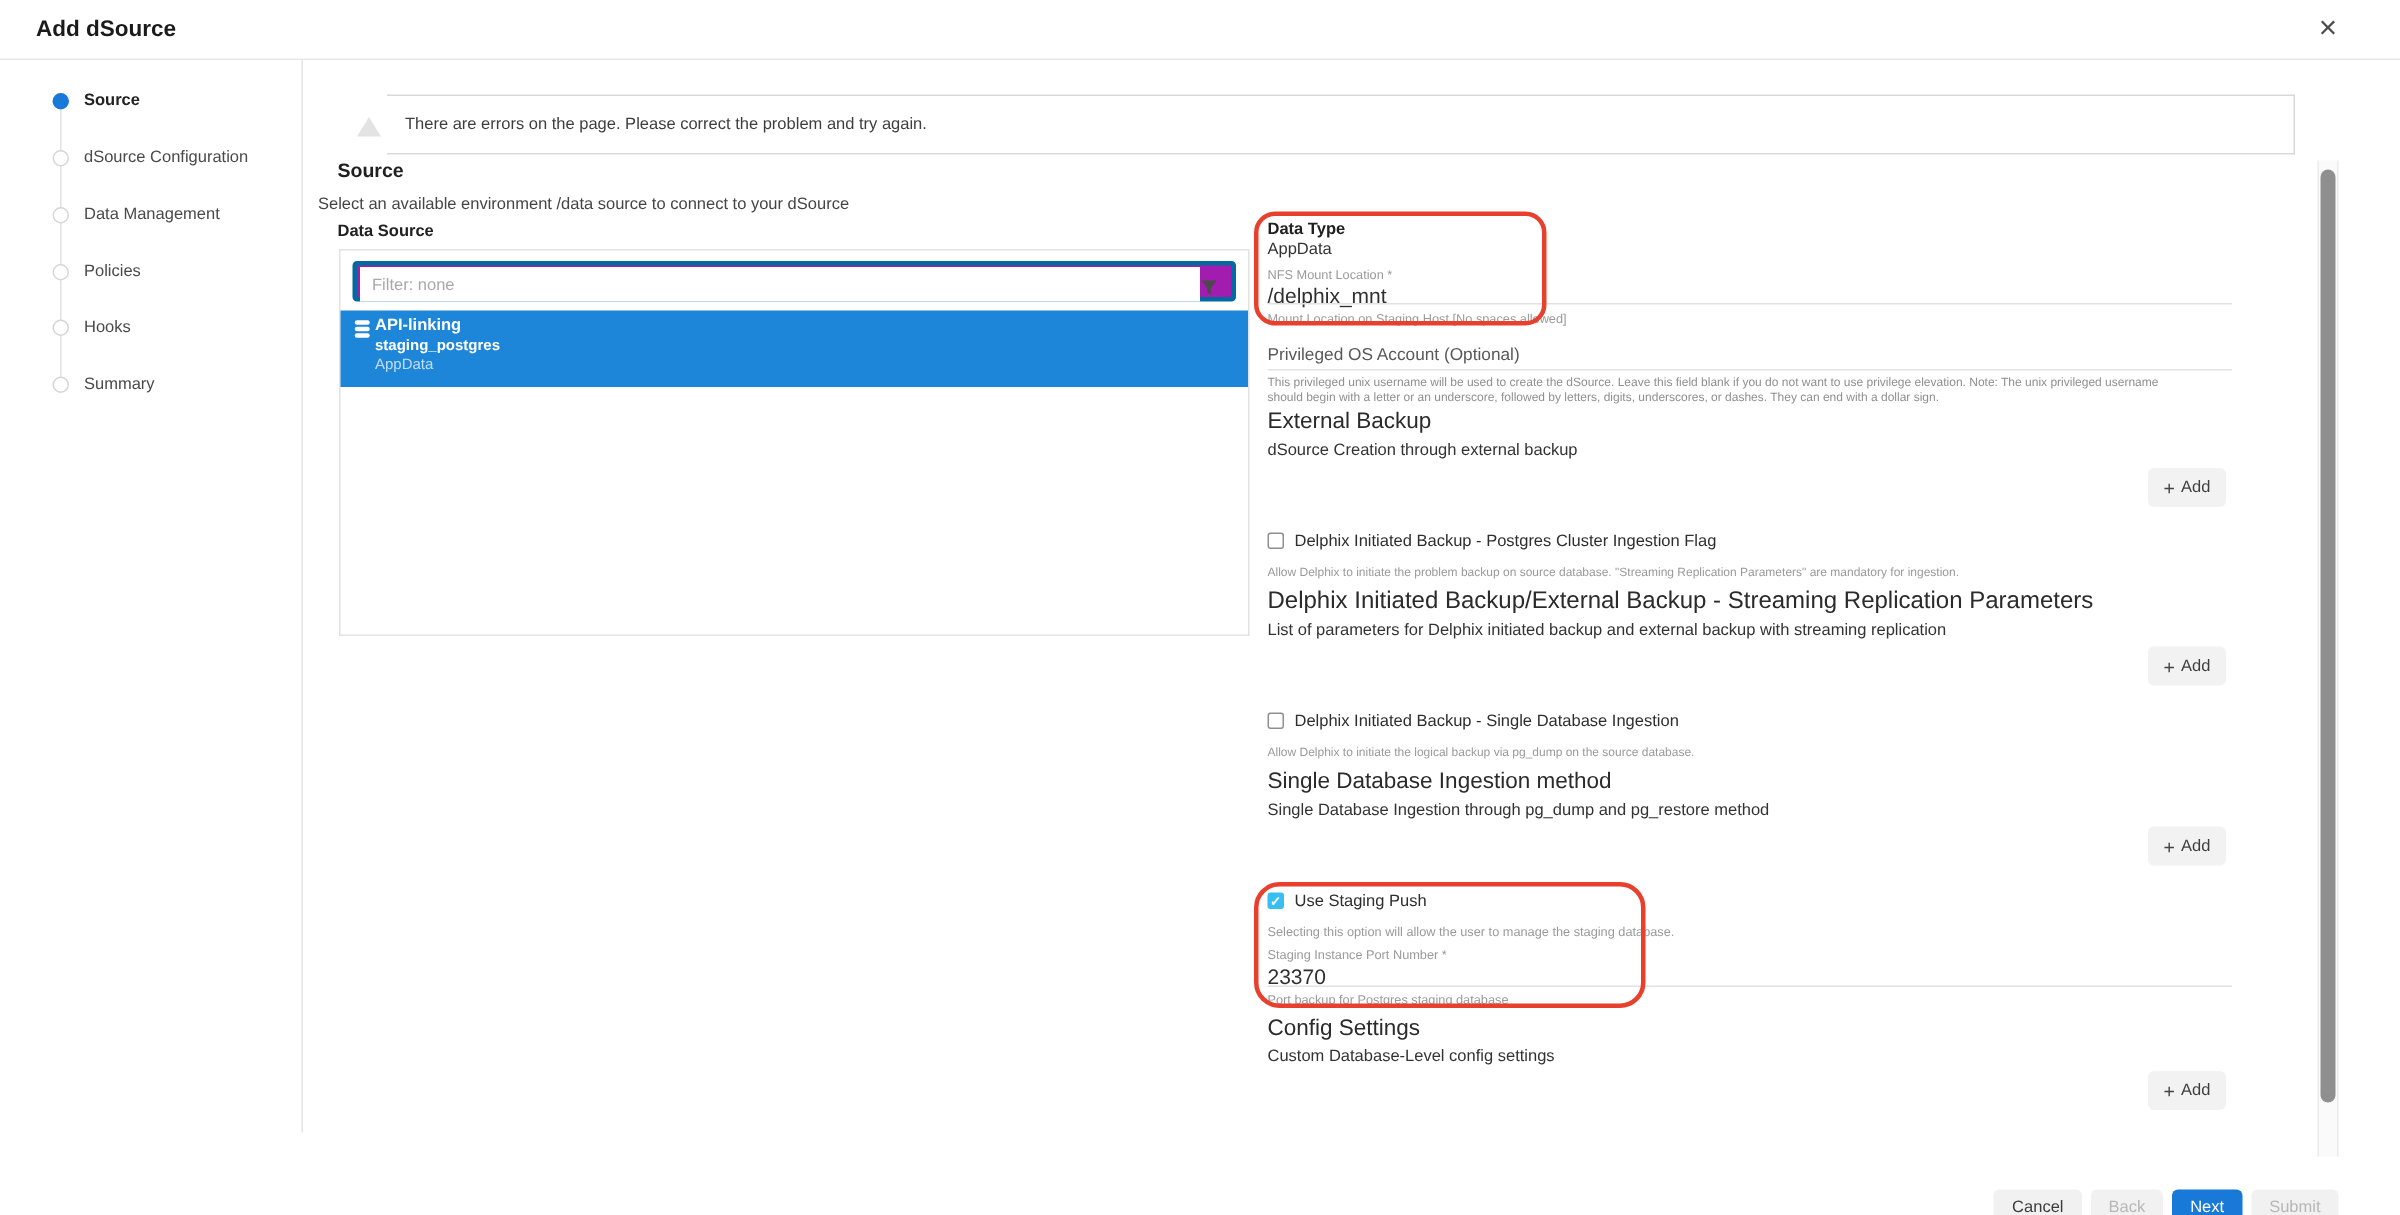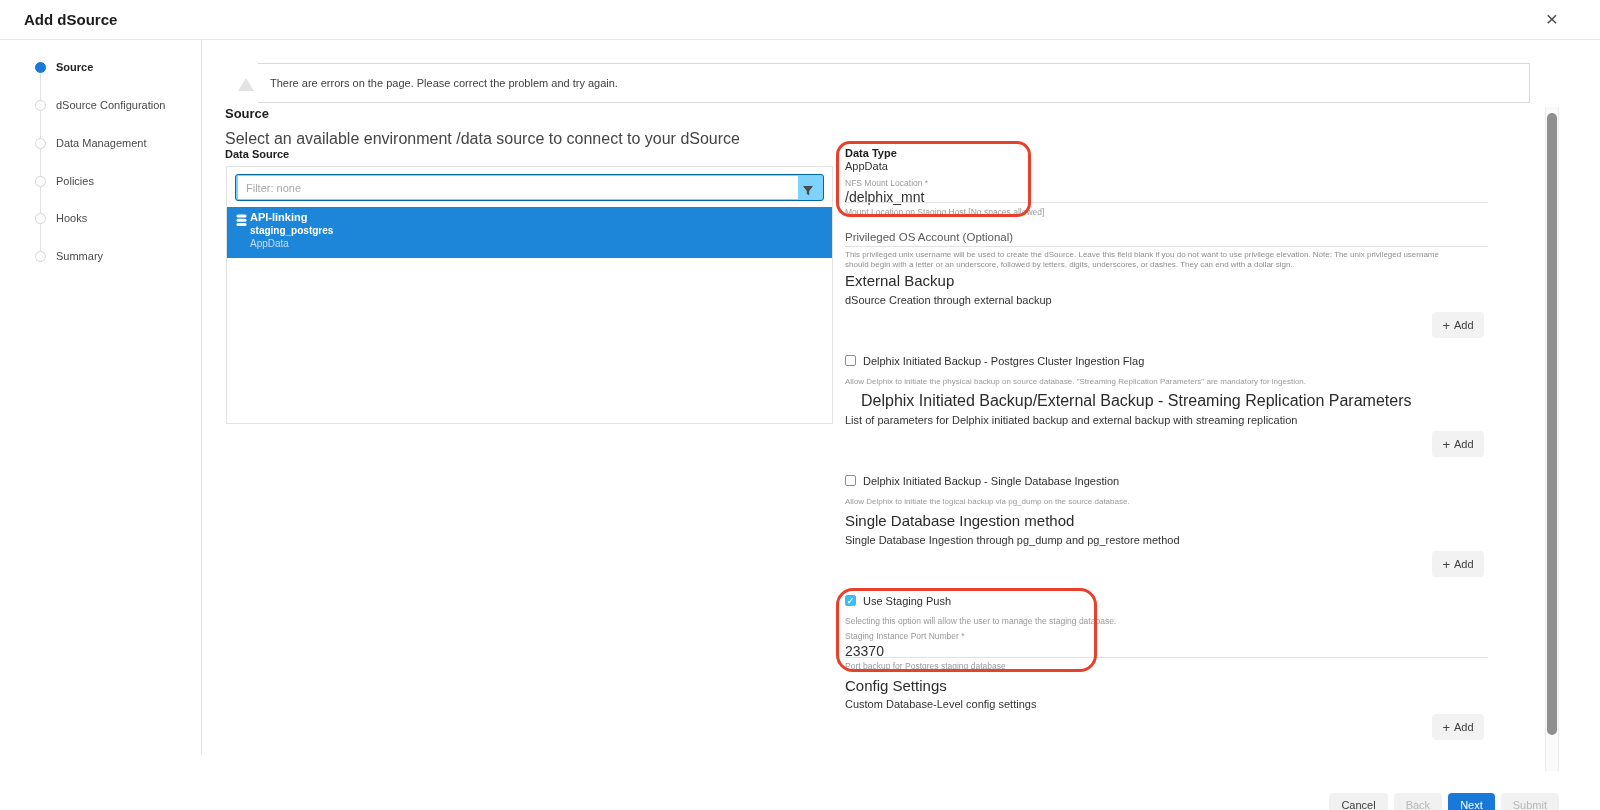--- a/index.html
+++ b/index.html
@@ -21,26 +21,26 @@
   .step-label { position:absolute; left:56px; top:0; font-size:11px; color:#4a4a4a; }
   .step.active .step-label { font-weight:700; color:#222; }
 
   
   .banner { left:258px; top:63px; width:1272px; height:40px; border-top:1px solid #d9d9d9; border-bottom:1px solid #d9d9d9; border-right:1px solid #d9d9d9; background:#fff; }
   .banner-text { left:270px; top:63px; line-height:40px; font-size:11px; color:#3e3e3e; }
   .warn-icon { left:238px; top:78px; width:0; height:0; border-left:8px solid transparent; border-right:8px solid transparent; border-bottom:13px solid #e3e3e3; }
 
   
   .src-heading { left:225px; top:106px; font-size:13px; font-weight:700; color:#202020; }
-  .src-sub { left:225px; top:130px; font-size:16px; color:#454545; }
+  .src-sub { left:212px; top:130px; font-size:11px; color:#454545; }
   .ds-label { left:225px; top:148px; font-size:11px; font-weight:700; color:#202020; }
 
   
   .panel { left:226px; top:166px; width:607px; height:258px; border:1px solid #e2e2e2; background:#fff; }
-  .filter-box { position:absolute; left:8px; top:7px; width:589px; height:27px; border:1px solid #0369a1; border-radius:3px; background:#7dd3fc; }
+  .filter-box { position:absolute; left:8px; top:7px; width:589px; height:27px; border:3px solid #0369a1; border-radius:3px; background:#a21caf; }
   .filter-input { position:absolute; left:2px; top:1px; width:560px; height:23px; border:none; outline:none; font-size:11px; color:#333; padding:0 8px; font-family:"Liberation Sans",sans-serif; }
   .filter-input::placeholder { color:#a9a9a9; opacity:1; }
   .funnel-icon { position:absolute; right:9px; top:8px; }
   .ds-item { position:absolute; left:0; top:40px; width:605px; height:51px; background:#1e86d9; cursor:pointer; }
   .db-icon { position:absolute; left:9px; top:6px; }
   .item-name { position:absolute; left:23px; top:4px; font-size:11px; font-weight:700; color:#fff; }
   .item-sub  { position:absolute; left:23px; top:18px; font-size:10px; font-weight:700; color:#fff; }
   .item-type { position:absolute; left:23px; top:31px; font-size:10px; color:rgba(255,255,255,0.72); }
 
   
@@ -154,23 +154,23 @@
 
 <div class="abs sec-heading" style="left:845px; top:272px;">External Backup</div>
 <div class="abs t-11" style="left:845px; top:294px;">dSource Creation through external backup</div>
 <button class="abs add-btn" style="left:1432px; top:312px;">
   <span class="add-plus">+</span>
   <span>Add</span>
 </button>
 
 <div class="abs cb" style="left:845px; top:355px;"></div>
 <div class="abs cb-label" style="left:863px; top:355px;">Delphix Initiated Backup - Postgres Cluster Ingestion Flag</div>
-<div class="abs t-tiny" style="left:845px; top:377px; font-size:8px;">Allow Delphix to initiate the physical backup on source database. "Streaming Replication Parameters" are mandatory for ingestion.</div>
-
-<div class="abs sec-heading-lg" style="left:845px; top:392px;margin-left:16px;">Delphix Initiated Backup/External Backup - Streaming Replication Parameters</div>
+<div class="abs t-tiny" style="left:845px; top:377px; font-size:8px;">Allow Delphix to initiate the problem backup on source database. "Streaming Replication Parameters" are mandatory for ingestion.</div>
+
+<div class="abs sec-heading-lg" style="left:845px; top:392px;">Delphix Initiated Backup/External Backup - Streaming Replication Parameters</div>
 <div class="abs t-11" style="left:845px; top:414px;">List of parameters for Delphix initiated backup and external backup with streaming replication</div>
 <button class="abs add-btn" style="left:1432px; top:431px;">
   <span class="add-plus">+</span>
   <span>Add</span>
 </button>
 
 <div class="abs cb" style="left:845px; top:475px;"></div>
 <div class="abs cb-label" style="left:863px; top:475px;">Delphix Initiated Backup - Single Database Ingestion</div>
 <div class="abs t-tiny" style="left:845px; top:497px; font-size:8px;">Allow Delphix to initiate the logical backup via pg_dump on the source database.</div>
 

